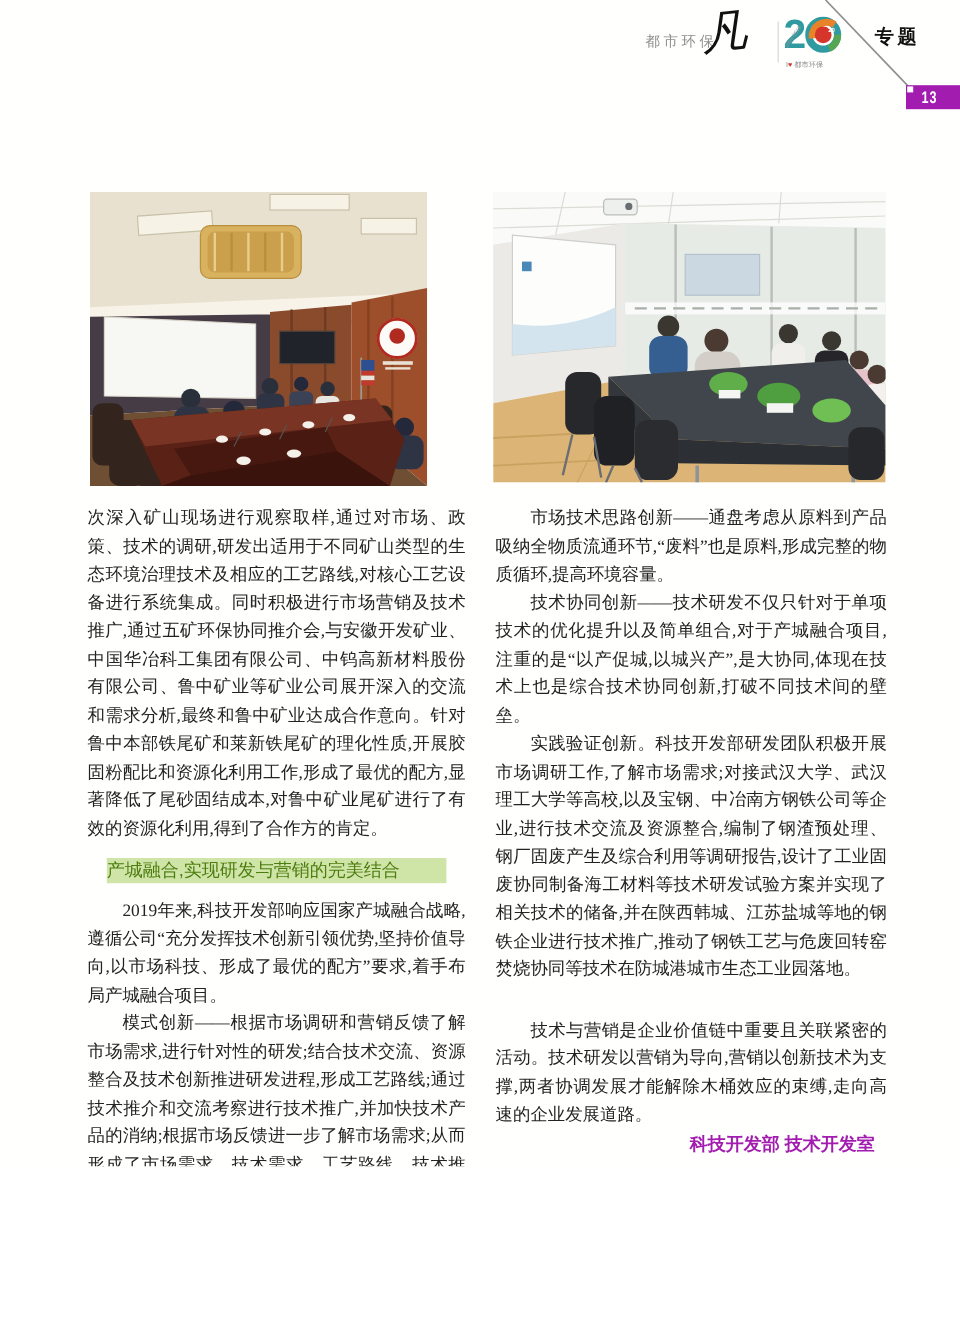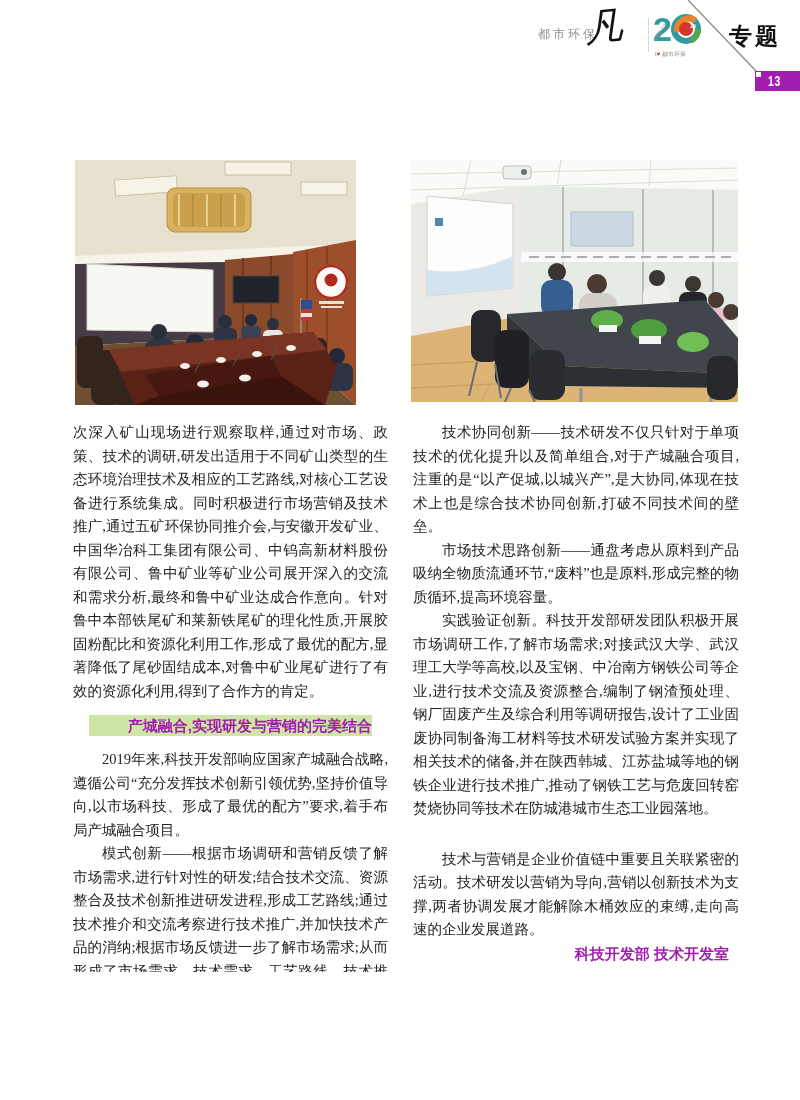--- a/index.html
+++ b/index.html
@@ -17,21 +17,21 @@
            font-weight:bold;font-size:34px;line-height:1;color:#2f9aa0;}
   .anniv-years{position:absolute;left:-3px;top:16px;font-size:4.5px;color:#9a9a9a;
            transform:rotate(-56deg);font-family:"Liberation Sans",sans-serif;}
   .anniv-ring{position:absolute;left:16px;top:-2px;}
   .anniv-center-mark{position:absolute;left:33px;top:11px;width:14px;text-align:center;
            font-size:5px;color:#fff;font-family:"Liberation Sans",sans-serif;font-weight:bold;}
   .anniv-tagline{position:absolute;left:2px;top:38px;width:46px;font-size:6px;color:#8a8a8a;
            font-family:"Liberation Sans",sans-serif;white-space:nowrap;}
   .anniv-tagline .heart{color:#d5352b;}
   .diag-line{position:absolute;left:684px;top:0;}
-  .section-label{position:absolute;left:729px;top:21px;font-size:23px;font-weight:bold;
+  .section-label{position:absolute;left:729px;top:21px;font-size:16px;font-weight:bold;
            letter-spacing:3px;color:#111;font-family:"Liberation Sans","DejaVu Sans",sans-serif;}
   .page-badge{position:absolute;left:755px;top:71px;width:45px;height:20px;background:#a21caf;}
   .badge-notch{position:absolute;left:1px;top:1px;width:5px;height:5px;background:#ffffff;}
   .page-badge .num{position:absolute;left:13px;top:2px;color:#ffffff;font-size:14px;font-weight:bold;
            font-family:"Liberation Sans",sans-serif;letter-spacing:1px;transform:scaleX(.75);
            transform-origin:left;}
 
   
   .photo{position:absolute;display:block;margin:0;padding:0;}
   .photo svg{display:block;}
@@ -40,22 +40,22 @@
 
   
   .col{position:absolute;top:421px;font-size:14.5px;line-height:23.5px;text-align:justify;color:#232323;}
   .col-left{left:73px;width:315px;}
   .col-right{left:413px;width:326px;}
   .col p{margin:0;text-indent:2em;}
   .col p.no-indent{text-indent:0;}
   .col p.gap-before{margin-top:27px;}
 
   .heading-band{position:relative;margin:12px 16px 12px 16px;height:21px;line-height:21px;
-      background:#cfe5a8;text-align:right;text-indent:0;
-      font-family:"Liberation Sans","DejaVu Sans",sans-serif;font-weight:bold;font-size:15px;color:#a21caf;}
+      background:#cfe5a8;text-align:left;text-indent:0;
+      font-family:"Liberation Sans","DejaVu Sans",sans-serif;font-weight:normal;font-size:15px;color:#4d7c0f;}
   .heading-band::before{content:"";position:absolute;left:-13px;top:5px;right:8px;bottom:-5px;
       background:#e2efca;z-index:-1;}
   .heading-band::after{content:"";position:absolute;right:-8px;top:-3px;width:8px;height:21px;
       background:#e2efca;z-index:-1;}
 
   .signature{margin-top:6px;text-align:right;padding-right:10px;text-indent:0;
       font-family:"Liberation Sans","DejaVu Sans",sans-serif;font-weight:bold;font-size:15px;color:#a21caf;}
 </style>
 </head>
 <body>
@@ -265,20 +265,20 @@
   </figure>
 
   <section class="col col-left">
     <p class="no-indent">次深入矿山现场进行观察取样,通过对市场、政策、技术的调研,研发出适用于不同矿山类型的生态环境治理技术及相应的工艺路线,对核心工艺设备进行系统集成。同时积极进行市场营销及技术推广,通过五矿环保协同推介会,与安徽开发矿业、中国华冶科工集团有限公司、中钨高新材料股份有限公司、鲁中矿业等矿业公司展开深入的交流和需求分析,最终和鲁中矿业达成合作意向。针对鲁中本部铁尾矿和莱新铁尾矿的理化性质,开展胶固粉配比和资源化利用工作,形成了最优的配方,显著降低了尾砂固结成本,对鲁中矿业尾矿进行了有效的资源化利用,得到了合作方的肯定。</p>
     <div class="heading-band">产城融合,实现研发与营销的完美结合</div>
     <p>2019年来,科技开发部响应国家产城融合战略,遵循公司“充分发挥技术创新引领优势,坚持价值导向,以市场科技、形成了最优的配方”要求,着手布局产城融合项目。</p>
     <p>模式创新——根据市场调研和营销反馈了解市场需求,进行针对性的研发;结合技术交流、资源整合及技术创新推进研发进程,形成工艺路线;通过技术推介和交流考察进行技术推广,并加快技术产品的消纳;根据市场反馈进一步了解市场需求;从而形成了市场需求、技术需求、工艺路线、技术推广、产品消纳、市场需求闭环新模式,源源不断的促进技术研发和营销的双向并行。</p>
   </section>
 
   <section class="col col-right">
+    <p>市场技术思路创新——通盘考虑从原料到产品吸纳全物质流通环节,“废料”也是原料,形成完整的物质循环,提高环境容量。</p>
     <p>技术协同创新——技术研发不仅只针对于单项技术的优化提升以及简单组合,对于产城融合项目,注重的是“以产促城,以城兴产”,是大协同,体现在技术上也是综合技术协同创新,打破不同技术间的壁垒。</p>
-    <p>市场技术思路创新——通盘考虑从原料到产品吸纳全物质流通环节,“废料”也是原料,形成完整的物质循环,提高环境容量。</p>
     <p>实践验证创新。科技开发部研发团队积极开展市场调研工作,了解市场需求;对接武汉大学、武汉理工大学等高校,以及宝钢、中冶南方钢铁公司等企业,进行技术交流及资源整合,编制了钢渣预处理、钢厂固废产生及综合利用等调研报告,设计了工业固废协同制备海工材料等技术研发试验方案并实现了相关技术的储备,并在陕西韩城、江苏盐城等地的钢铁企业进行技术推广,推动了钢铁工艺与危废回转窑焚烧协同等技术在防城港城市生态工业园落地。</p>
     <p class="gap-before">技术与营销是企业价值链中重要且关联紧密的活动。技术研发以营销为导向,营销以创新技术为支撑,两者协调发展才能解除木桶效应的束缚,走向高速的企业发展道路。</p>
     <p class="signature">科技开发部 技术开发室</p>
   </section>
 
 </div>
 
 </body></html>

